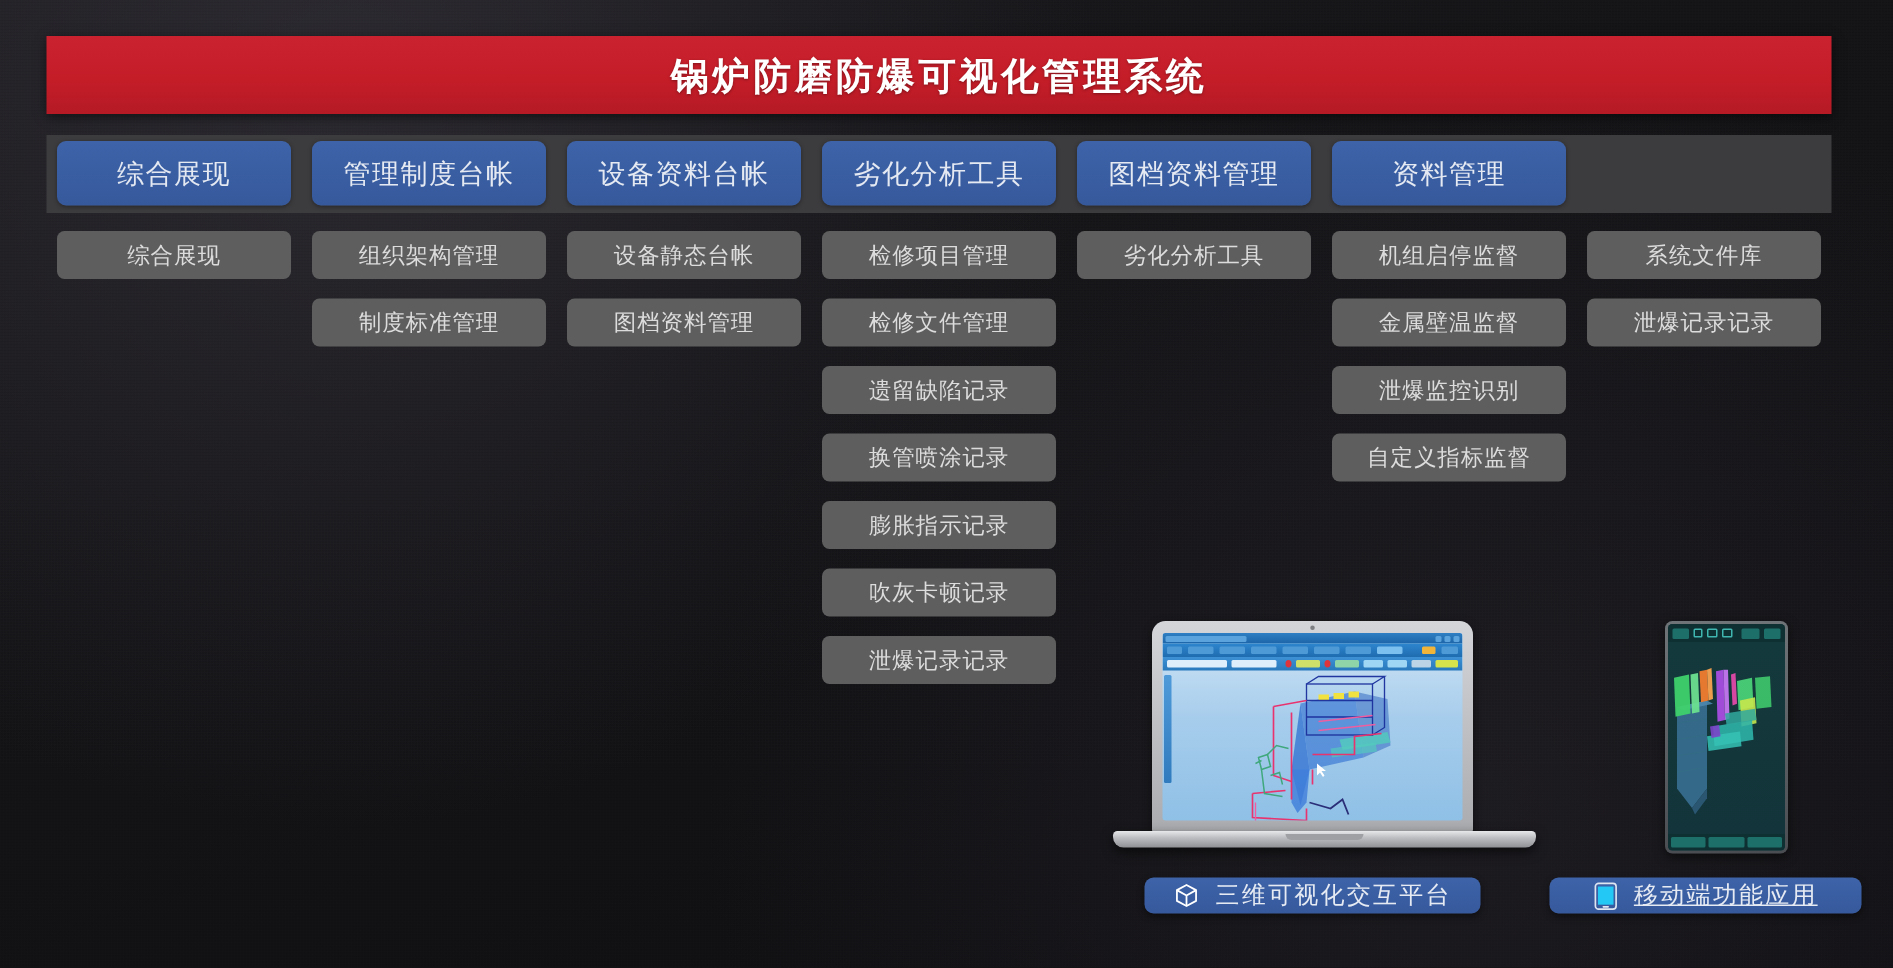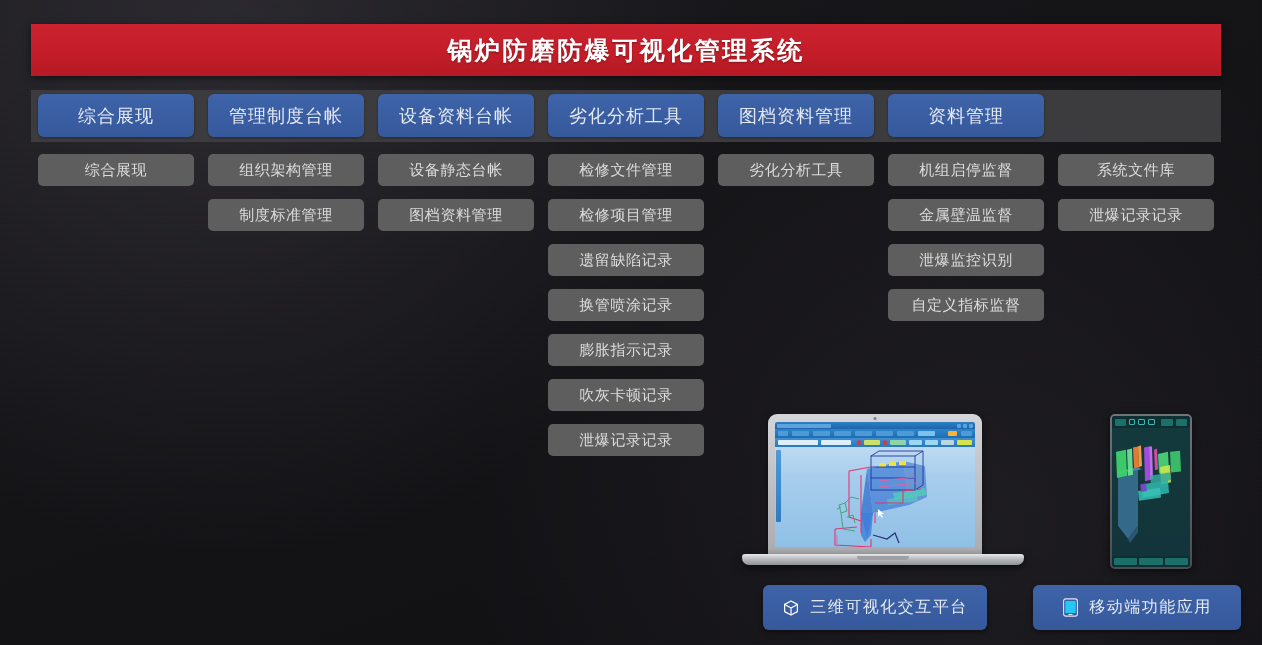--- a/index.html
+++ b/index.html
@@ -255,36 +255,36 @@
     background: #0f3033;
     display: flex; align-items: center; justify-content: space-around;
     flex: none;
     gap: 2px; padding: 0 2px;
   }
   .ph-bottombar .bchip { height: 7px; flex: 1; background: #1d6f6a; border-radius: 1px; }
 
   
   .label-btn {
     position: absolute;
-    height: 45px;
+    height: 24px;
     background: linear-gradient(180deg, #3e63a8 0%, #36599c 100%);
     border-radius: 6px;
     display: flex;
     align-items: center;
     justify-content: center;
     gap: 10px;
     font-size: 16px;
     color: #e6ebf3;
     letter-spacing: 1.5px;
     cursor: pointer;
     z-index: 4;
     box-shadow: 0 2px 5px rgba(0,0,0,.45);
   }
   .label-3d { left: 763px; top: 585px; width: 224px; }
-  .label-mobile { left: 1033px; top: 585px; width: 208px; }
+  .label-mobile { left: 1033px; top: 585px; width: 208px; text-decoration: underline; }
   .ico { display: flex; align-items: center; justify-content: center; flex: none; }
 </style>
 </head>
 <body>
 
 <div class="grain"></div>
 
 <div class="title-banner">
   <div class="title-text">锅炉防磨防爆可视化管理系统</div>
 </div>
@@ -318,22 +318,22 @@
     </div>
     <div class="column">
       <div class="sub-btn">组织架构管理</div>
       <div class="sub-btn">制度标准管理</div>
     </div>
     <div class="column">
       <div class="sub-btn">设备静态台帐</div>
       <div class="sub-btn">图档资料管理</div>
     </div>
     <div class="column">
+      <div class="sub-btn">检修项目管理</div>
       <div class="sub-btn">检修文件管理</div>
-      <div class="sub-btn">检修项目管理</div>
       <div class="sub-btn">遗留缺陷记录</div>
       <div class="sub-btn">换管喷涂记录</div>
       <div class="sub-btn">膨胀指示记录</div>
       <div class="sub-btn">吹灰卡顿记录</div>
       <div class="sub-btn">泄爆记录记录</div>
     </div>
     <div class="column">
       <div class="sub-btn">劣化分析工具</div>
     </div>
     <div class="column">

